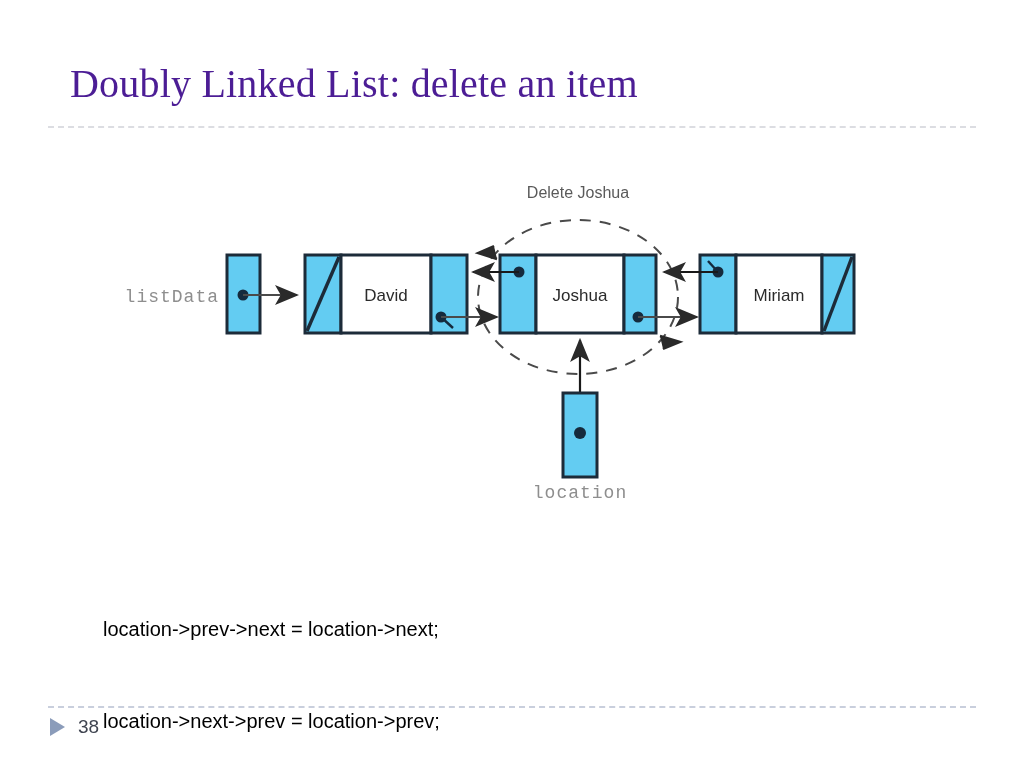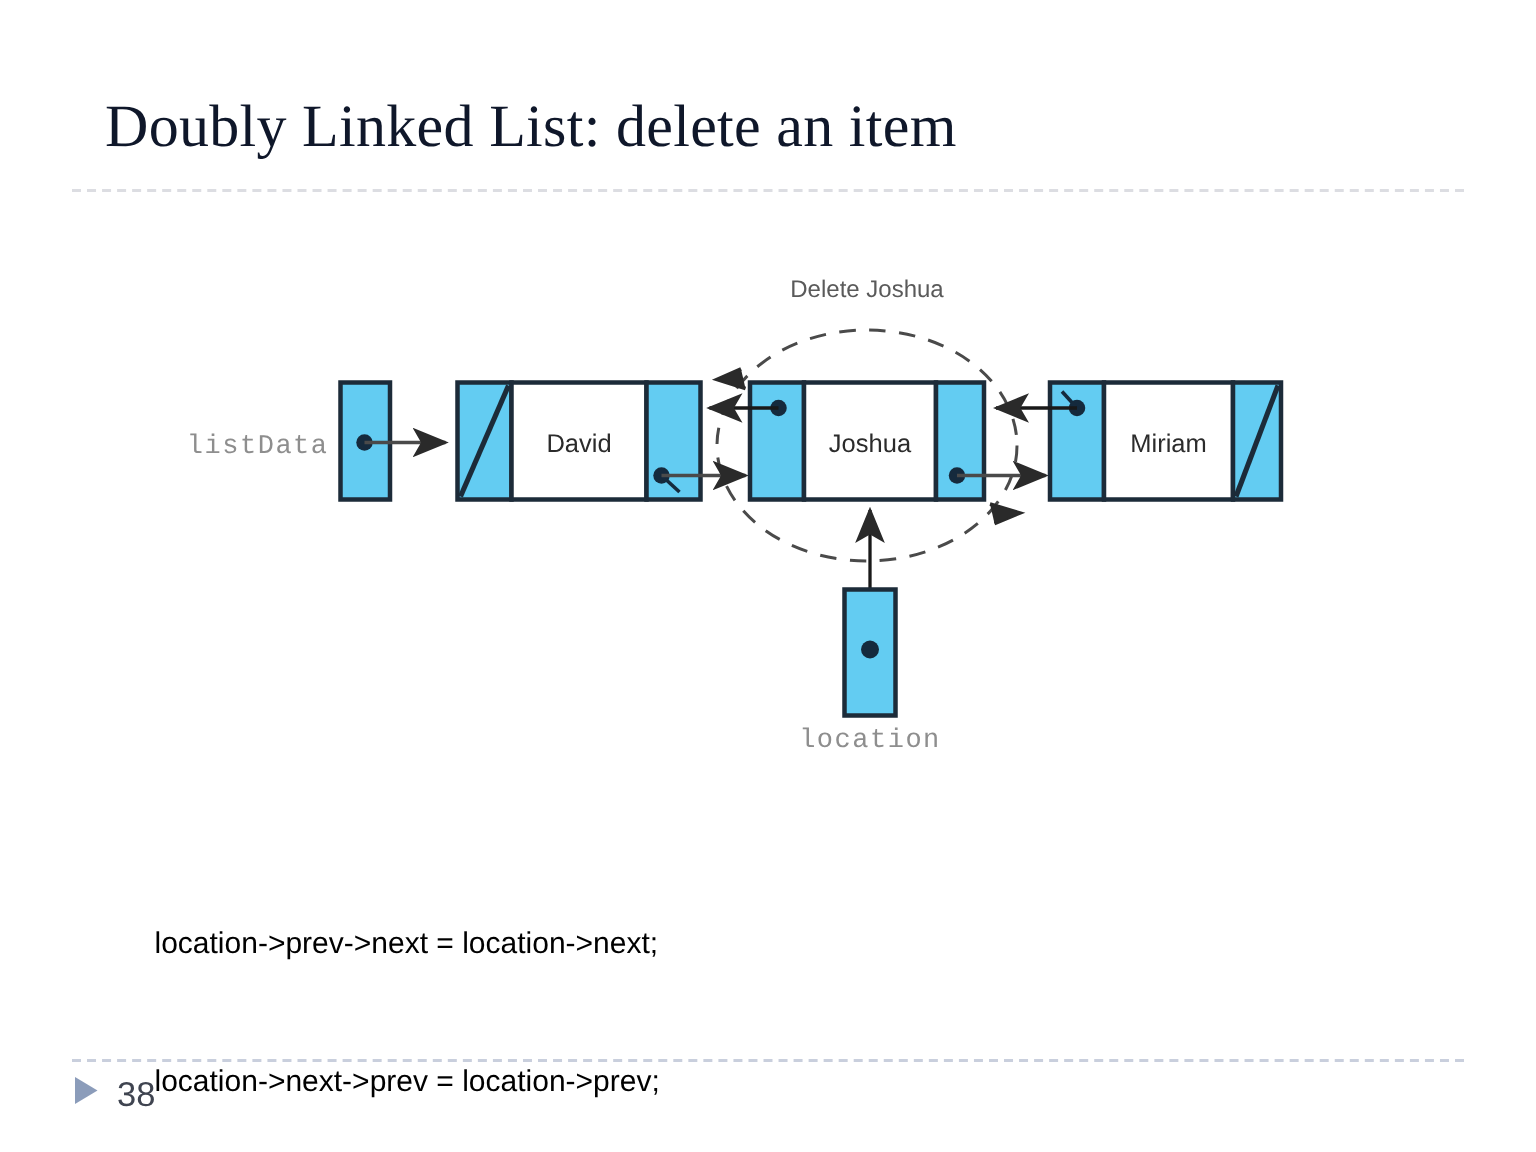--- a/index.html
+++ b/index.html
@@ -12,21 +12,21 @@
   }
   .slide{position:absolute;inset:0;background:#fff;}
 
   
   .title{
     position:absolute;
     left:70px; top:60px;
     font-family:"Liberation Serif", serif;
     font-size:40px;
     font-weight:400;
-    color:#0f172a;
+    color:#4c1d95;
     letter-spacing:0.2px;
     white-space:nowrap;
   }
   .title-rule{
     position:absolute;
     left:48px; top:126px;
     width:928px; height:0;
     border-top:2px dashed #dcdde2;
   }
 
@@ -61,21 +61,21 @@
     left:50px; top:718px;
     width:0;height:0;
     border-left:15px solid #8b9cba;
     border-top:9px solid transparent;
     border-bottom:9px solid transparent;
   }
   .footer-num{
     position:absolute;
     left:78px; top:716px;
     font-family:"Liberation Sans", sans-serif;
-    font-size:23px;
+    font-size:19px;
     color:#3f4450;
   }
 
   svg{display:block;}
   .mono-lbl{font-family:"Liberation Mono", monospace;font-size:18px;fill:#8e8e8e;letter-spacing:1px;}
   .node-lbl{font-family:"Liberation Sans", sans-serif;font-size:17px;fill:#2b2b2b;}
   .del-lbl{font-family:"Liberation Sans", sans-serif;font-size:16px;fill:#5a5a5a;}
 </style>
 </head>
 <body>

